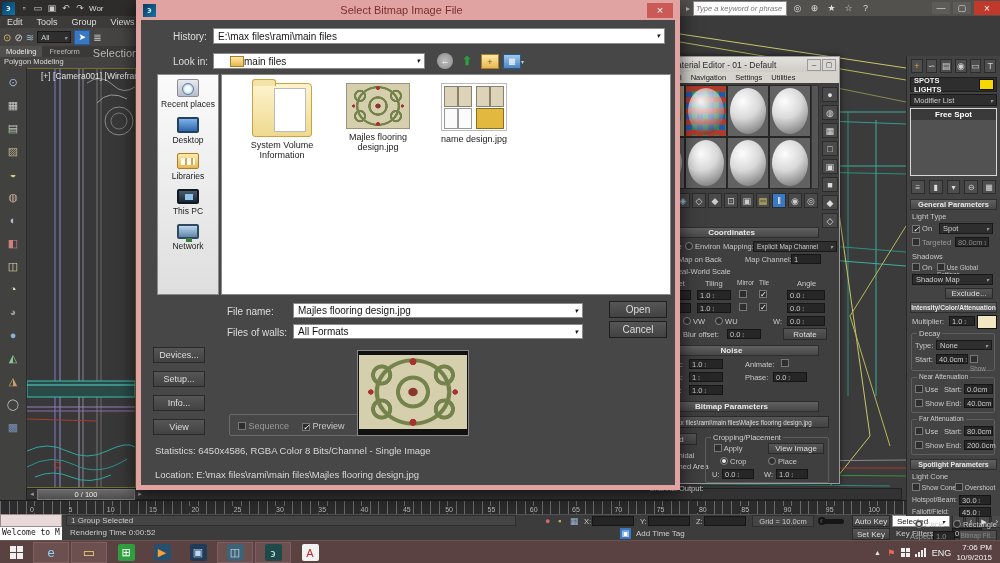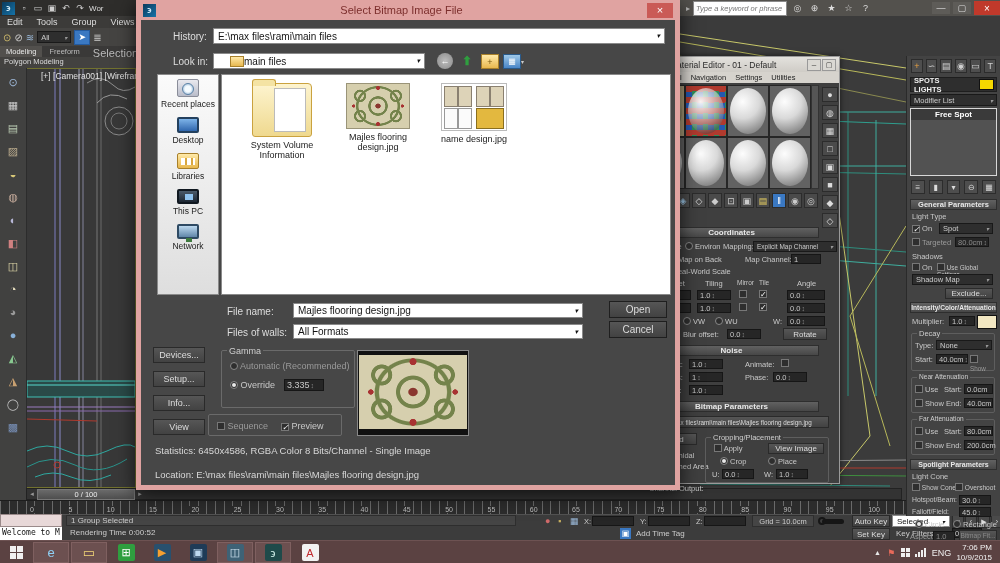--- a/index.html
+++ b/index.html
@@ -708,31 +708,22 @@
       </span>
     <span class="abs btn3" style="left:468px;top:321px;width:58px;height:17px;font-size:10px;border-color:#1f1f1f;">Cancel</span>
 
     <div class="abs" id="side-btns" style="left:12px;top:347px;display:flex;flex-direction:column;gap:8px;">
         <div class="btn3" style="width: 52px; height: 16px; font-size: 9px;">Devices...</div>
         <div class="btn3" style="width: 52px; height: 16px; font-size: 9px;">Setup...</div>
         <div class="btn3" style="width: 52px; height: 16px; font-size: 9px;">Info...</div>
         <div class="btn3" style="width: 52px; height: 16px; font-size: 9px;">View</div>
       </div>
 
-    <div class="abs grp" style="left:80px;top:350px;width:134px;height:58px;border-color:#6a6a6a;">
-      <span class="grp-lg" style="background:#474747;font-size:9px;">Gamma</span>
-      <span class="abs lab" style="left:8px;top:10px;font-size:9px;color:#9a9a9a;"><i class="rb"></i> <i style="font-style:normal;">Automatic (Recommended)</i></span>
-      <span class="abs lab" style="left:8px;top:29px;font-size:9px;"><i class="rb on"></i> <i style="font-style:normal;">Override</i></span>
-      <span class="abs fld" style="left:62px;top:28px;width:40px;height:12px;font-size:9px;">
-          <i style="font-style:normal;">3.335</i>
-          <span class="spin">↕</span>
-        </span>
-    </div>
-
-    <div class="abs grp" style="left:67px;top:414px;width:134px;height:22px;border-color:#6a6a6a;">
+
+    <div class="abs grp" style="left:88px;top:414px;width:134px;height:22px;border-color:#6a6a6a;">
       <span class="abs lab" style="left:8px;top:6px;font-size:9px;color:#9a9a9a;"><i class="cb"></i> <i style="font-style:normal;">Sequence</i></span>
       <span class="abs lab" style="left:72px;top:6px;font-size:9px;"><i class="cb">✓</i> <i style="font-style:normal;">Preview</i></span>
     </div>
 
     <div class="abs" style="left:216px;top:350px;width:112px;height:86px;background:#111;border:1px solid #888;padding:4px 1px;box-sizing:border-box;">
       <div class="ornament" style="width:108px;height:74px;border:none;"></div>
     </div>
 
     <div class="abs" style="left:14px;top:445px;font-size:9.5px;color:#d8d8d8;">Statistics: 6450x4586, RGBA Color 8 Bits/Channel - Single Image</div>
     <div class="abs" style="left:14px;top:469px;font-size:9.5px;color:#d8d8d8;">Location:  E:\max files\rami\main files\Majles flooring design.jpg</div>

